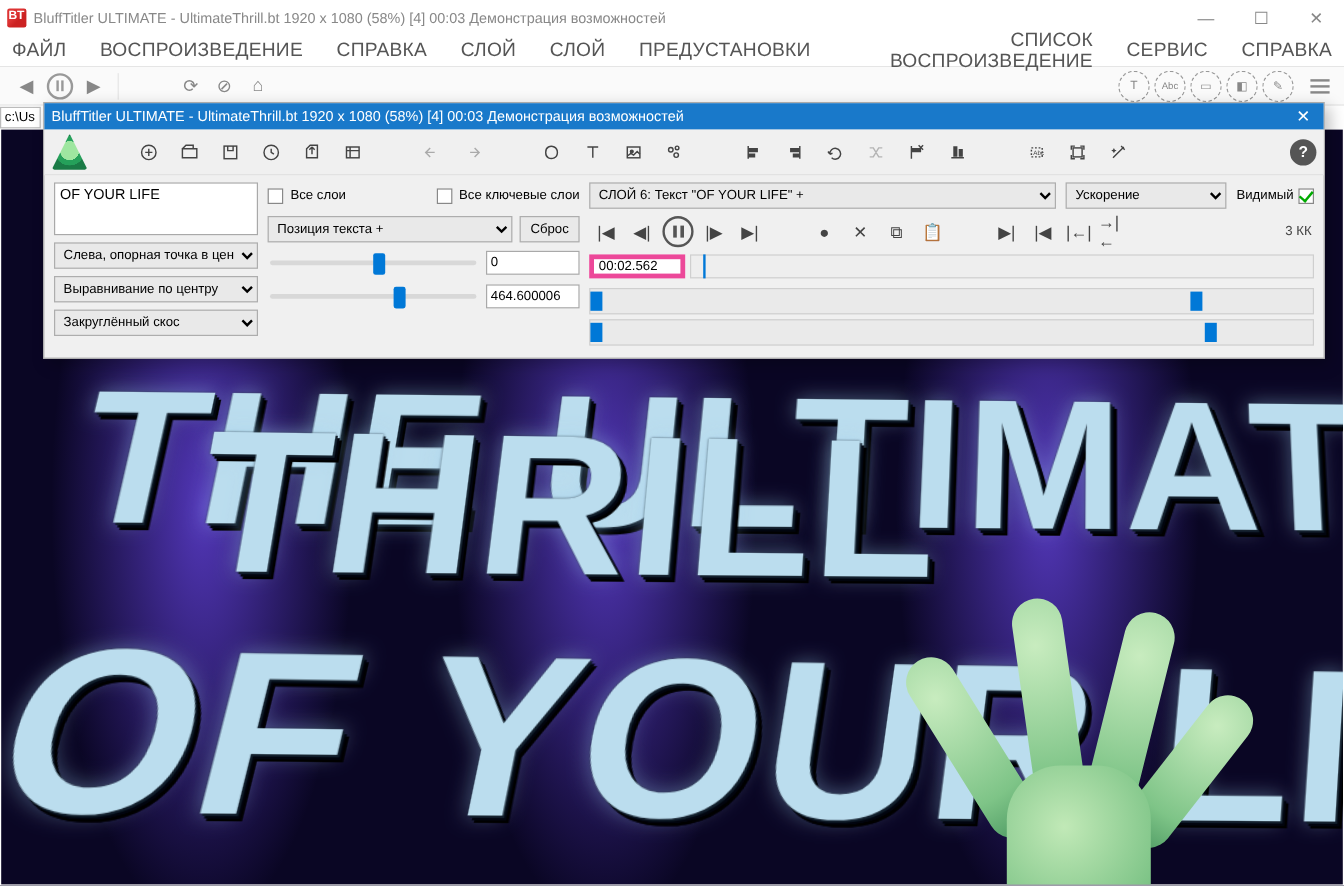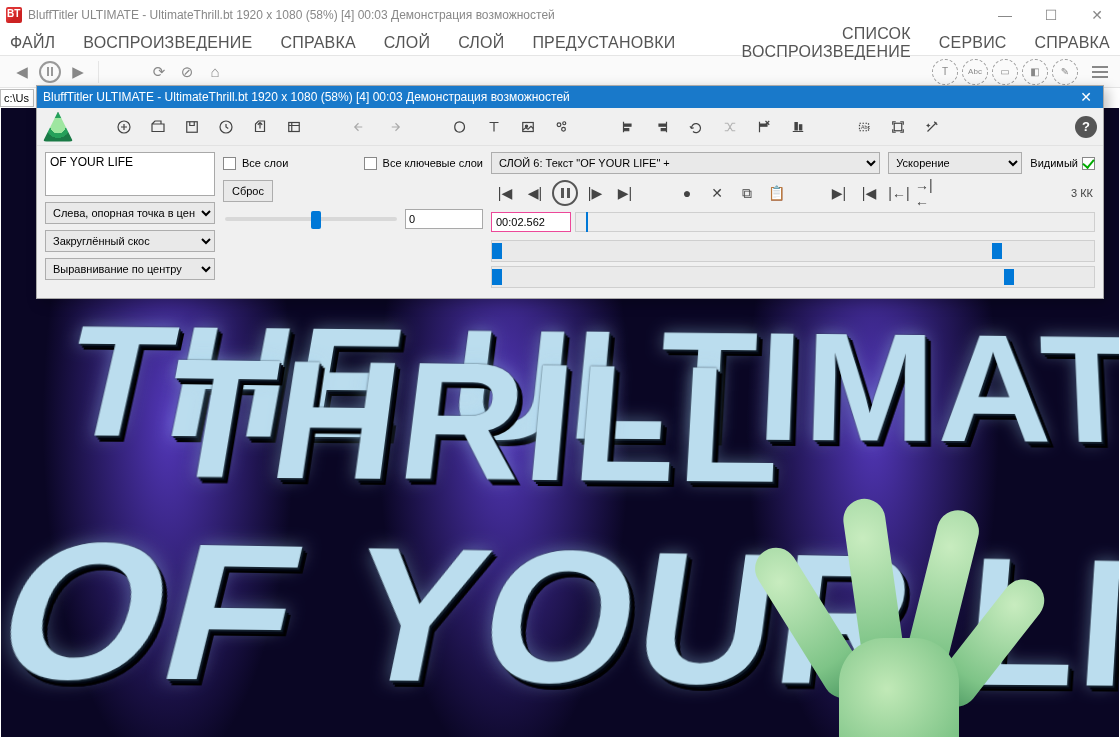--- a/index.html
+++ b/index.html
@@ -62,21 +62,21 @@
 
   .transport { display:flex; align-items:center; gap:2px; height:26px; }
   .transport .tbtn { width:28px; height:26px; display:flex; align-items:center; justify-content:center; color:#444; font-size:14px;}
   .transport .pause-big { width:26px; height:26px; border:2px solid #555; border-radius:50%; display:flex; align-items:center; justify-content:center;}
   .transport .pause-big::before{content:""; width:3px; height:10px; background:#555; margin-right:3px;}
   .transport .pause-big::after {content:""; width:3px; height:10px; background:#555;}
   .transport .gap { width:30px; }
   .kk-label{ margin-left:auto; font-size:11px; color:#444; padding-right:2px;}
 
   .time-row { display:flex; align-items:center; gap:0; }
-  .time-box { width:80px; height:20px; border:1px solid #ec4899; background:#fff; font-size:11px; padding:1px 4px; }
+  .time-box { width:80px; height:20px; border:4px solid #ec4899; background:#fff; font-size:11px; padding:1px 4px; }
   .time-track { flex:1; height:20px; background:#eee; border:1px solid #cfcfcf; position:relative; margin-left:4px;}
   .time-track .marker { position:absolute; top:-1px; bottom:-1px; width:2px; background:#0078d7; }
 
   .prop-tracks { display:flex; flex-direction:column; gap:4px; margin-top:2px;}
   .prop-track { height:22px; background:#eaeaea; border:1px solid #cfcfcf; position:relative; }
   .prop-track .kf { position:absolute; top:2px; bottom:2px; width:10px; background:#0078d7;}
 
   
   .preview { position:absolute; left:1px; top:108px; right:1px; bottom:1px;
              background:
@@ -304,40 +304,47 @@
         </svg>
       </div>
     <div class="help-circle">?</div>
   </div>
 
   <div class="child-body">
 
     <div class="left-col">
       <div class="text-area">OF YOUR LIFE</div>
       <select class="combo"><option>Слева, опорная точка в центре</option></select>
+      <select class="combo"><option>Выравнивание по центру</option></select>
       <select class="combo"><option>Закруглённый скос</option></select>
-      <select class="combo"><option>Выравнивание по центру</option></select>
     </div>
 
     <div class="mid-col">
       <div class="row">
         <div class="chk"></div>
         <span>Все слои</span>
         <div style="flex:1"></div>
         <div class="chk"></div>
         <span>Все ключевые слои</span>
       </div>
       <div class="row">
+        <select class="combo" style="flex:1"><option>Позиция текста +</option></select>
         <button class="reset-btn">Сброс</button>
       </div>
       <div class="row">
         <div class="slider">
             <div class="thumb" style="left:50%"></div>
           </div>
         <input class="numbox" value="0" style="">
+      </div>
+      <div class="row">
+        <div class="slider">
+            <div class="thumb" style="left:60%"></div>
+          </div>
+        <input class="numbox" value="464.600006" style="">
       </div>
     </div>
 
     <div class="right-col">
       <div class="top-row">
         <select class="combo layer-combo"><option>СЛОЙ 6: Текст "OF YOUR LIFE" +</option></select>
         <select class="combo accel-combo"><option>Ускорение</option></select>
         <div class="vis-wrap">
           <span>Видимый</span>
           <div class="chkv"></div>

